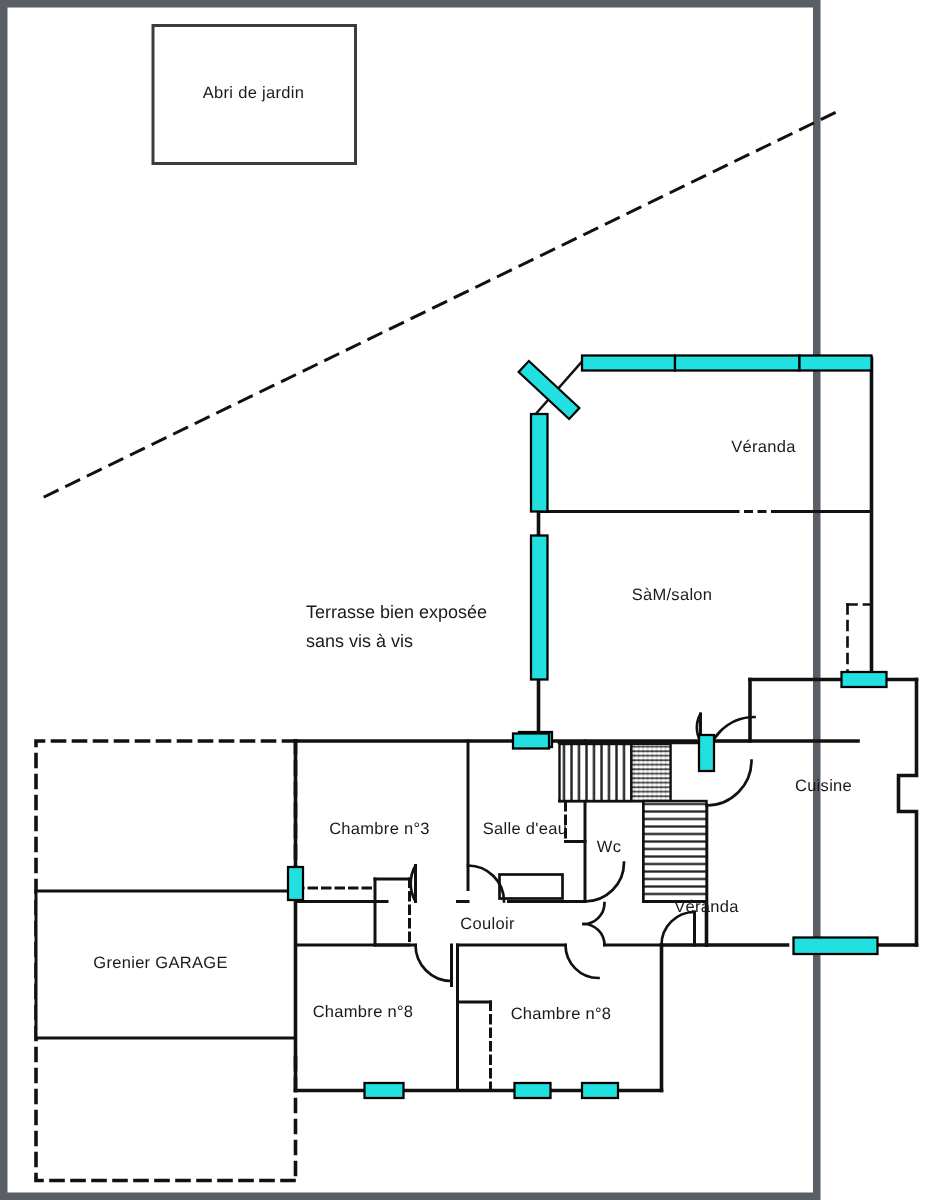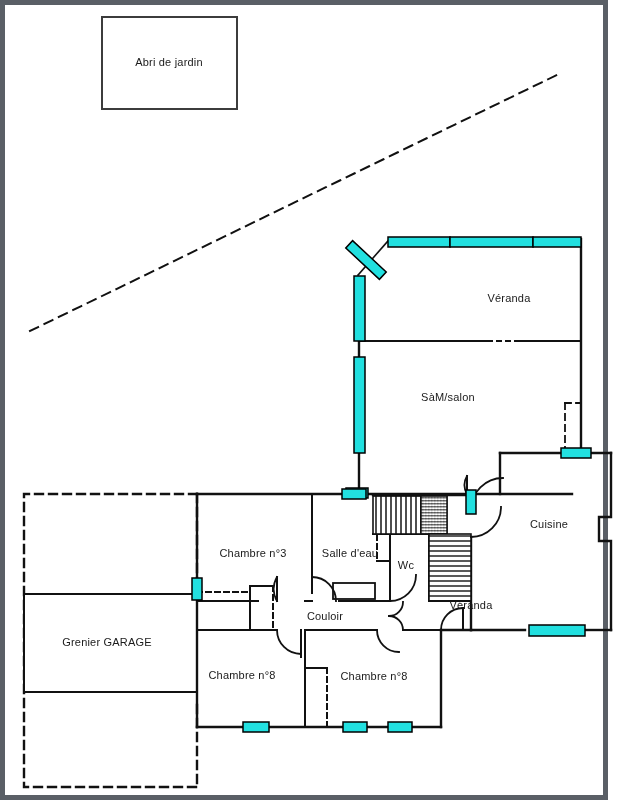--- a/index.html
+++ b/index.html
@@ -8,21 +8,21 @@
     background: #ffffff;
   }
   body {
     width: 627px;
     height: 800px;
     font-family: "Liberation Sans", sans-serif;
     overflow: hidden;
   }
   #plan-root {
     position: relative;
-    width: 608px;
+    width: 547px;
     height: 800px;
     background: #ffffff;
     box-sizing: border-box;
     border: 5px solid #5a5f66;
   }
   #plan-svg {
     position: absolute;
     left: 0;
     top: 0;
     width: 627px;
@@ -260,14 +260,18 @@
   <div class="room-label" style="left:320px; top:611px;">Couloir</div>
 
   <div class="room-label" style="left:466px; top:600px;">Véranda</div>
 
   <div class="room-label" style="left:237px; top:670px;">Chambre n°8</div>
 
   <div class="room-label" style="left:369px; top:671px;">Chambre n°8</div>
 
   <div class="room-label" style="left:102px; top:637px;">Grenier GARAGE</div>
 
+  <div class="note-label" style="left:199px; top:394px;">
+    <div>Terrasse bien exposée</div>
+    <div>sans vis à vis</div>
+  </div>
 
 </div>
 
 </body></html>

